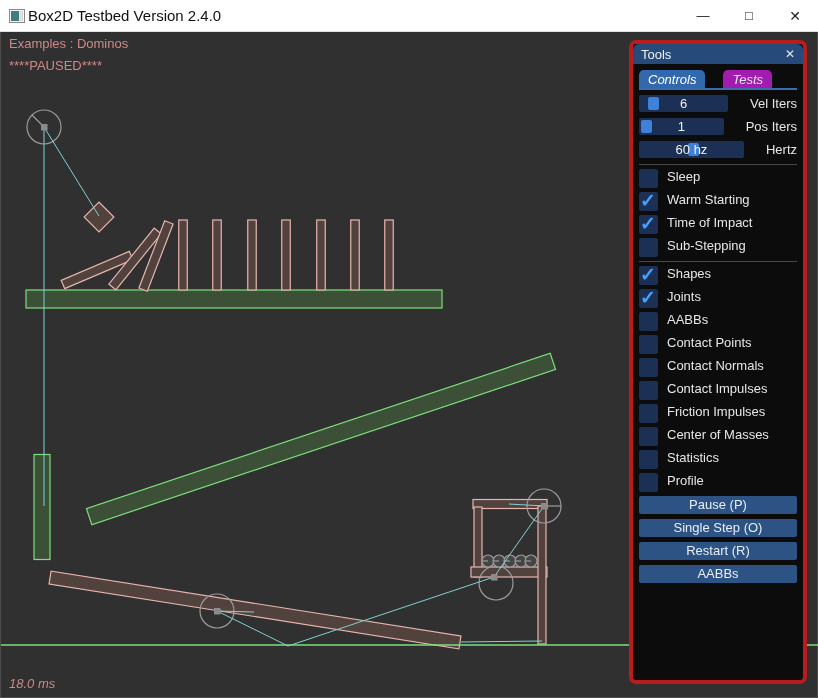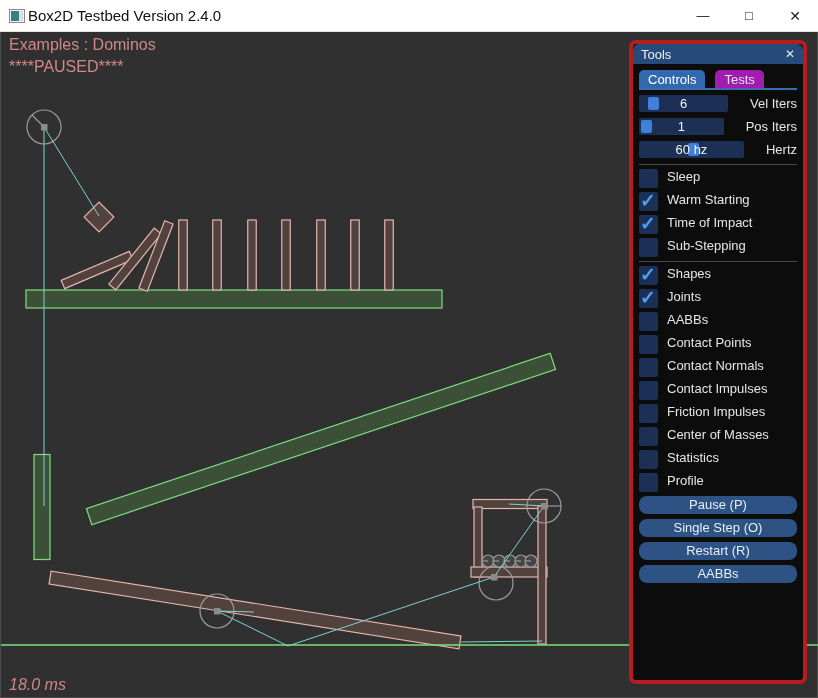--- a/index.html
+++ b/index.html
@@ -13,35 +13,35 @@
   .win-title { margin-left:3px; font-size:15px; color:#111; }
   .win-controls { margin-left:auto; display:flex; height:32px; }
   .win-btn { width:46px; height:32px; display:flex; align-items:center; justify-content:center;
              font-size:13px; color:#222; cursor:default; }
   .win-btn.close { font-size:14px; }
 
   
   .canvas { position:absolute; left:0; top:32px; width:818px; height:666px; background:#303030;
             border-left:1px solid #4d4d4d; border-right:1px solid #4d4d4d; border-bottom:1px solid #4d4d4d; }
   .canvas svg { position:absolute; left:0; top:0; }
-  .overlay-text { position:absolute; left:8px; font-size:16px; color:#cf8888; white-space:pre; }
+  .overlay-text { position:absolute; left:8px; font-size:13px; color:#cf8888; white-space:pre; }
   .caption { top:4px; }
   .paused  { top:26px; }
   .stats   { top:644px;font-style:italic; }
 
   
   .panel { position:absolute; left:628px; top:8px; width:178px; height:644px; background:#0c0c0c;
            border:4px solid #b91c1c; border-radius:7px; overflow:hidden; color:#e6e6e6; font-size:13px; }
   .p-header { height:20px; background:#264a7a; display:flex; align-items:center; padding:0 8px;
               border-radius:6px 6px 0 0; }
   .p-title { color:#f0f0f0; }
   .p-close { margin-left:auto; color:#e8e8e8; font-size:12px; cursor:default; }
   .p-content { padding:0 6px; }
 
-  .tabbar { display:flex; gap:10px; margin-top:6px; height:18px; }
+  .tabbar { display:flex; gap:18px; margin-top:6px; height:18px;font-style:italic; }
   .tab { padding:1px 9px 0 9px; border-radius:5px 5px 0 0; background:#a21caf; color:#dfe6ee;
          display:flex; align-items:center; cursor:default; }
   .tab.active { background:#3269ae; color:#ffffff; }
   .tab-underline { height:2px; background:#3a6cae; }
 
   .sliders { margin-top:5px; }
   .slider-row { display:flex; align-items:center; height:17px; margin-bottom:6px; }
   .track { position:relative; width:115px; height:17px; background:#1b3054; border-radius:2px; }
   .grab { position:absolute; top:2px; width:11px; height:13px; background:#3f80d9; border-radius:2px; }
   .track .val { position:absolute; left:0; top:0; width:100%; height:100%; display:flex;
@@ -50,21 +50,21 @@
 
   .sep { border:0; border-top:1px solid #484848; margin:3px 0 4px 0; }
 
   .cb-row { display:flex; height:19px; margin-bottom:4px; }
   .cb-box { position:relative; width:19px; height:19px; background:#1b3054; border-radius:2px; flex:0 0 auto; }
   .cb-box .check { position:absolute; left:1px; top:-3px; color:#4aa0f7; font-size:19px; font-weight:bold; }
   .cb-label { margin-left:9px; }
 
   .buttons { margin-top:3px; }
   .act-btn { display:block; width:100%; height:18px; margin-bottom:5px; background:#2c5384; border:0;
-             border-radius:8px; color:#e8eef6; font-size:13px; font-family:"Liberation Sans",sans-serif;
+             border-radius:2px; color:#e8eef6; font-size:13px; font-family:"Liberation Sans",sans-serif;
              text-align:center; line-height:18px; cursor:default; }
 </style>
 </head>
 <body>
 
 <div class="titlebar">
   <svg class="app-icon" viewBox="0 0 16 16">
     <rect x="0.5" y="1.5" width="15" height="13" fill="#f2f2f2" stroke="#8a8a8a"></rect>
     <rect x="2" y="3" width="8" height="10" fill="#3e7d7d"></rect>
     <rect x="10.5" y="3" width="3.5" height="10" fill="#dcdcdc"></rect>

